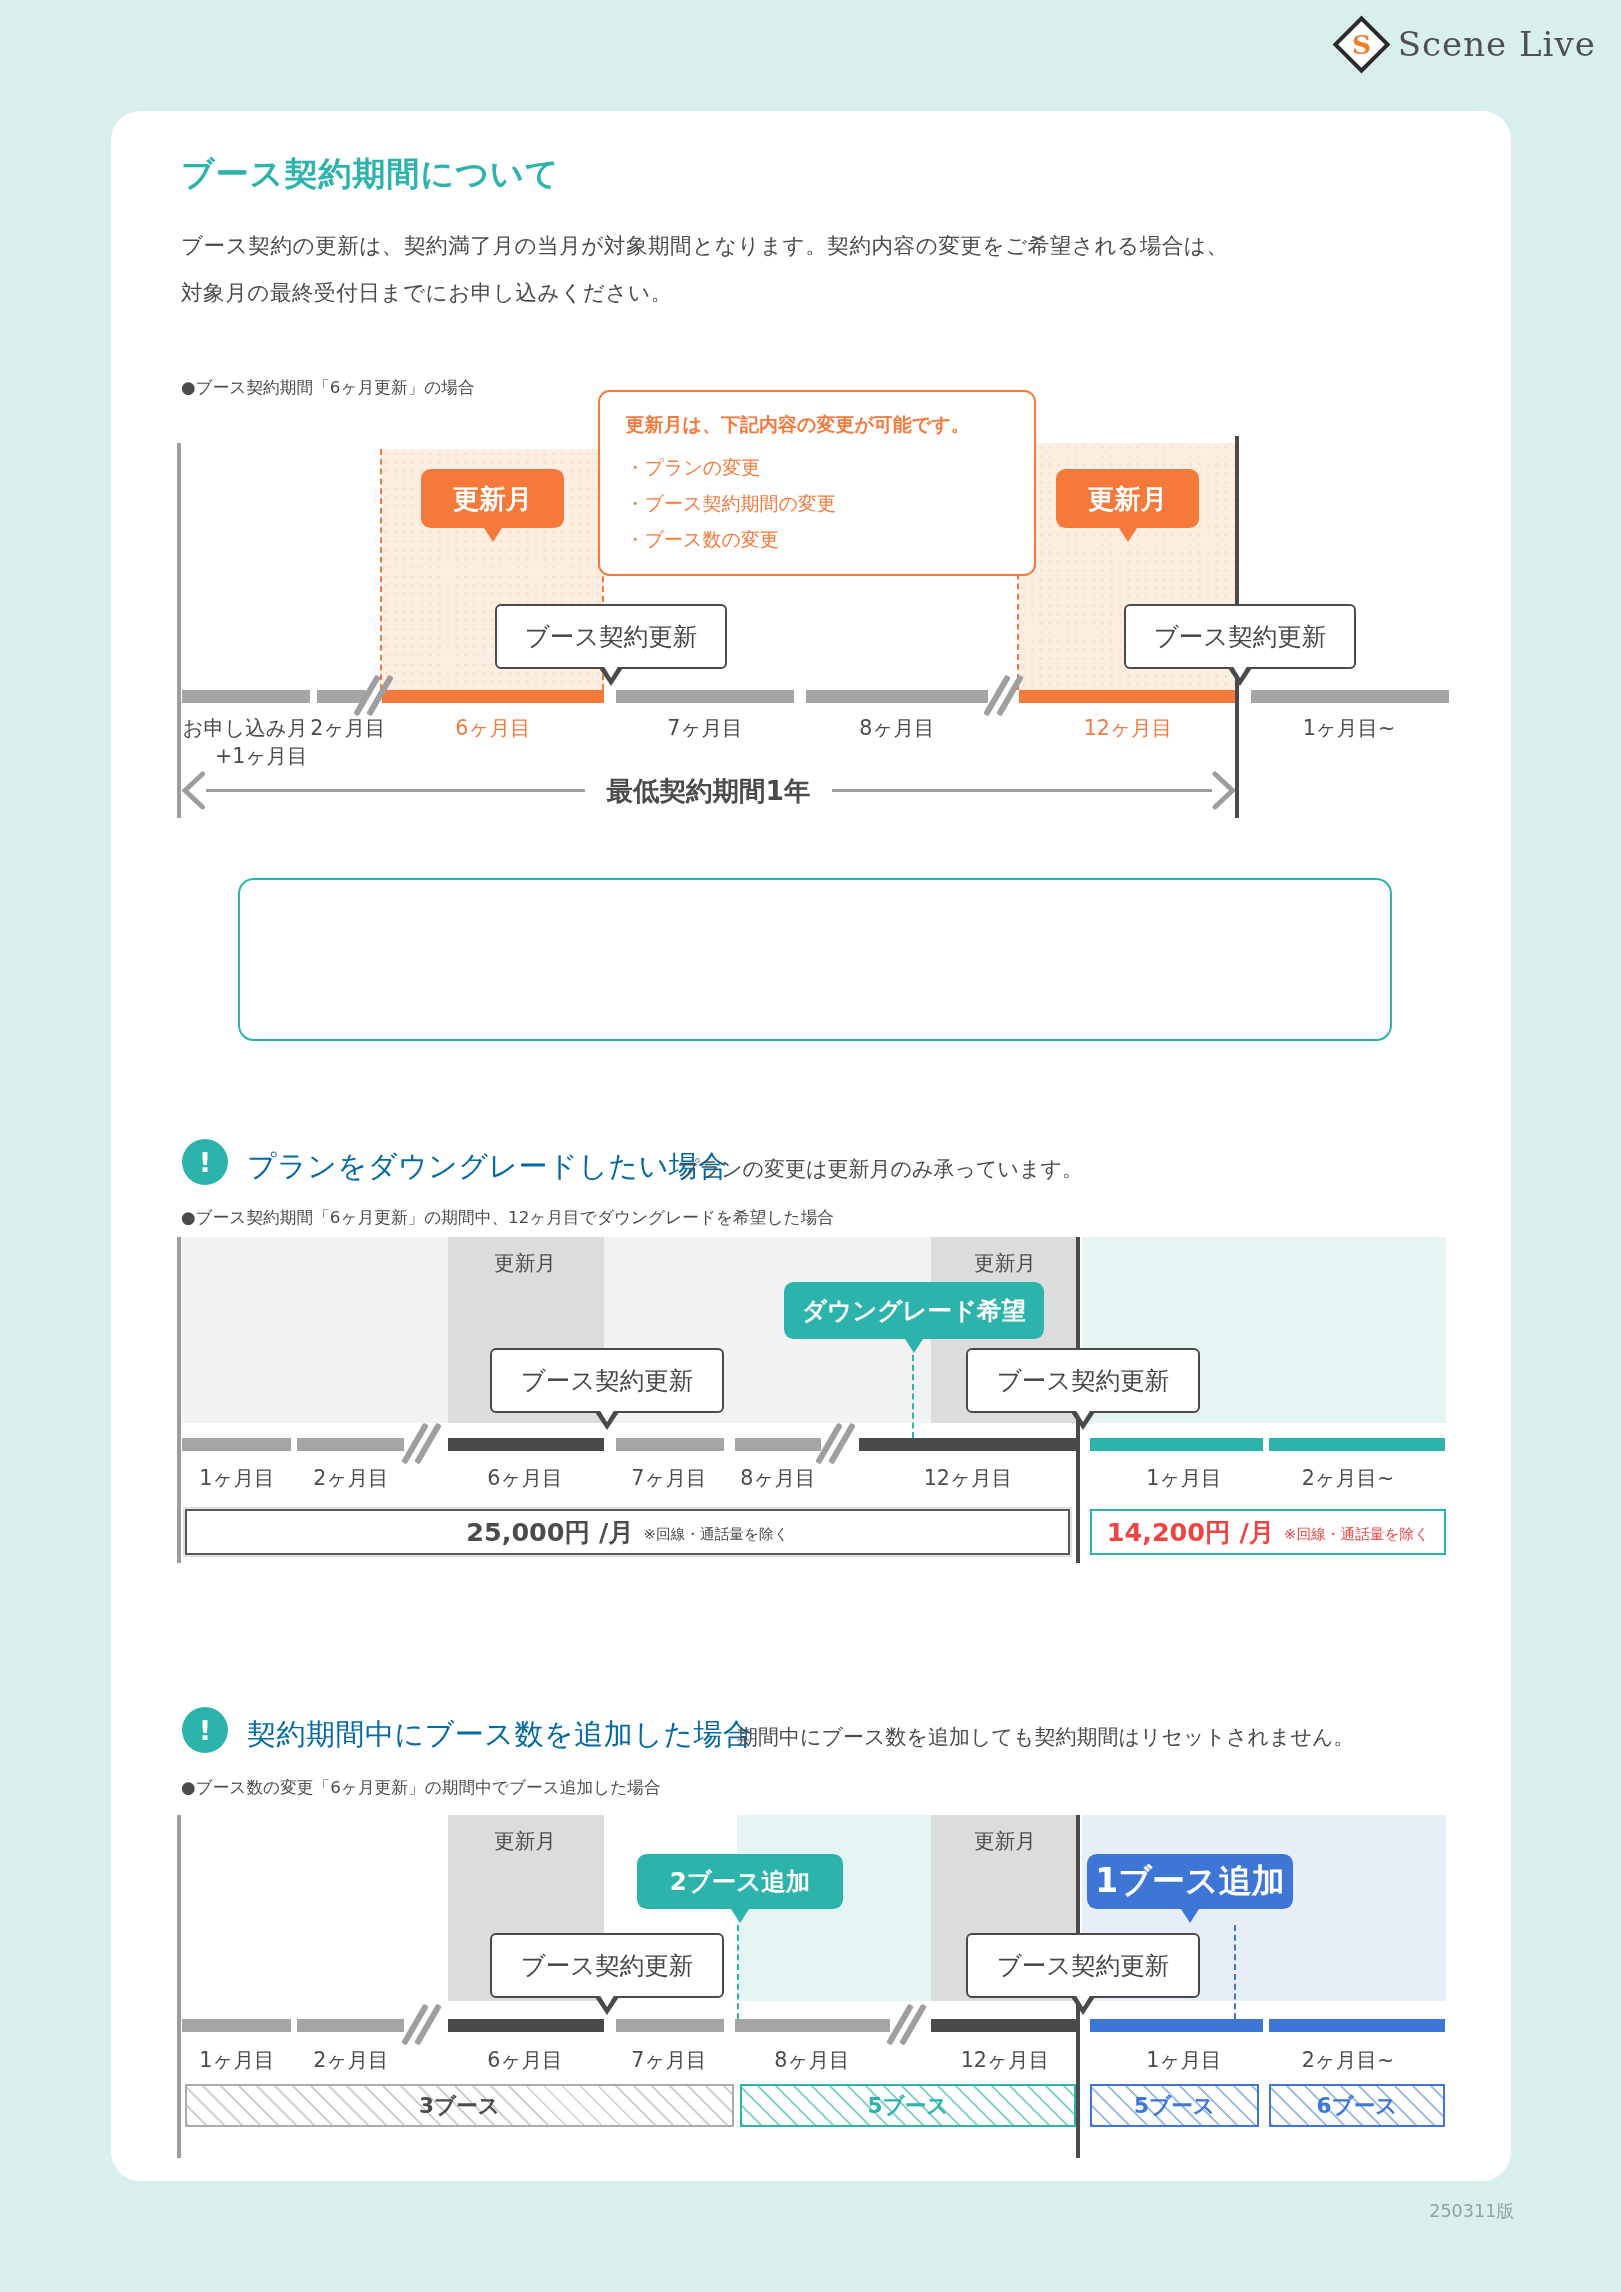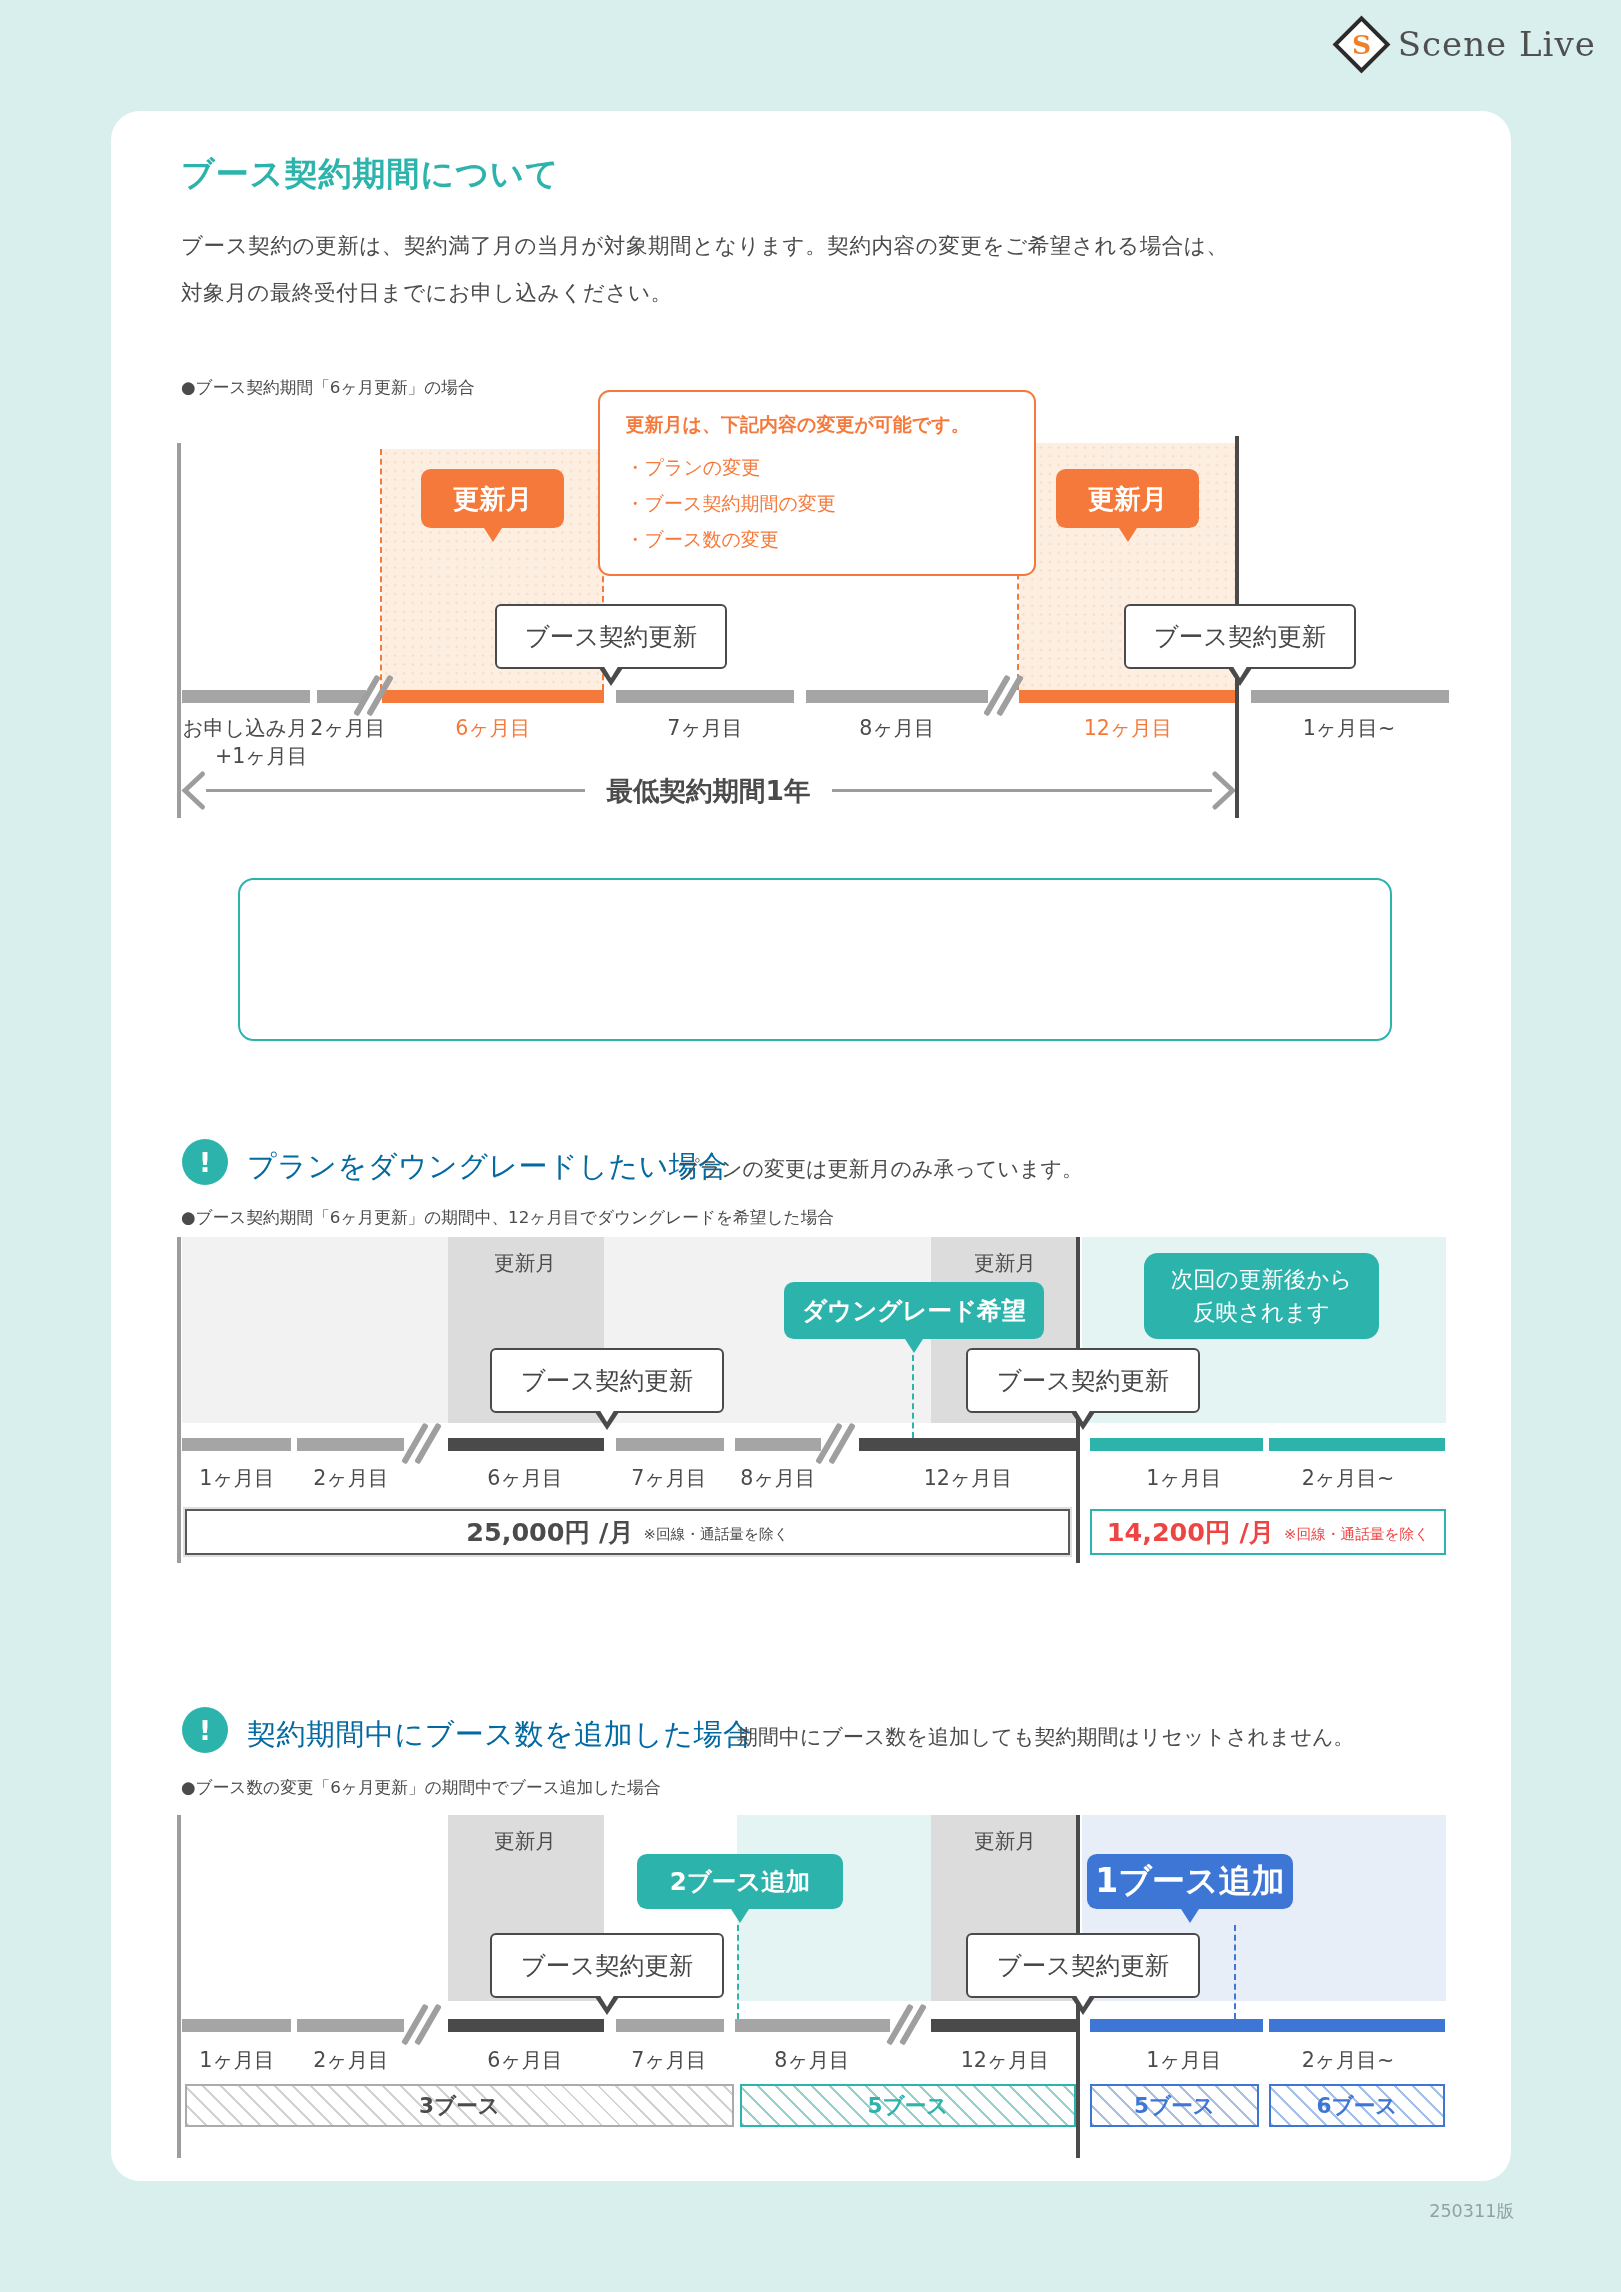--- a/index.html
+++ b/index.html
@@ -244,24 +244,20 @@
   <div class="bg-col" style="left:931px;top:1237px;width:147px;height:186px;"></div>
   <div class="col-label" style="left:525px;top:1249px;">更新月</div>
   <div class="col-label" style="left:1005px;top:1249px;">更新月</div>
 
   <div class="axis" style="left:177px;top:1237px;height:326px;"></div>
   <div class="divider" style="left:1076px;top:1237px;height:326px;"></div>
 
   <div class="badge badge-teal" style="left:784px;top:1282px;width:260px;height:57px;font-size:24.5px;">ダウングレード希望</div>
   <div class="vdash teal" style="left:912px;top:1355px;height:83px;"></div>
 
-  <div class="reflect">
-    <div>次回の更新後から</div>
-    <div>反映されます</div>
-  </div>
 
   <div class="speech" style="left:490px;top:1348px;width:230px;height:61px;">ブース契約更新</div>
   <div class="speech" style="left:966px;top:1348px;width:230px;height:61px;">ブース契約更新</div>
 
   <div class="tl-seg seg-gray" style="left:182px;top:1438px;width:109px;"></div>
   <div class="tl-seg seg-gray" style="left:297px;top:1438px;width:107px;"></div>
   <div class="tl-seg seg-dark" style="left:448px;top:1438px;width:156px;"></div>
   <div class="tl-seg seg-gray" style="left:616px;top:1438px;width:108px;"></div>
   <div class="tl-seg seg-gray" style="left:735px;top:1438px;width:86px;"></div>
   <div class="tl-seg seg-dark" style="left:859px;top:1438px;width:218px;"></div>

